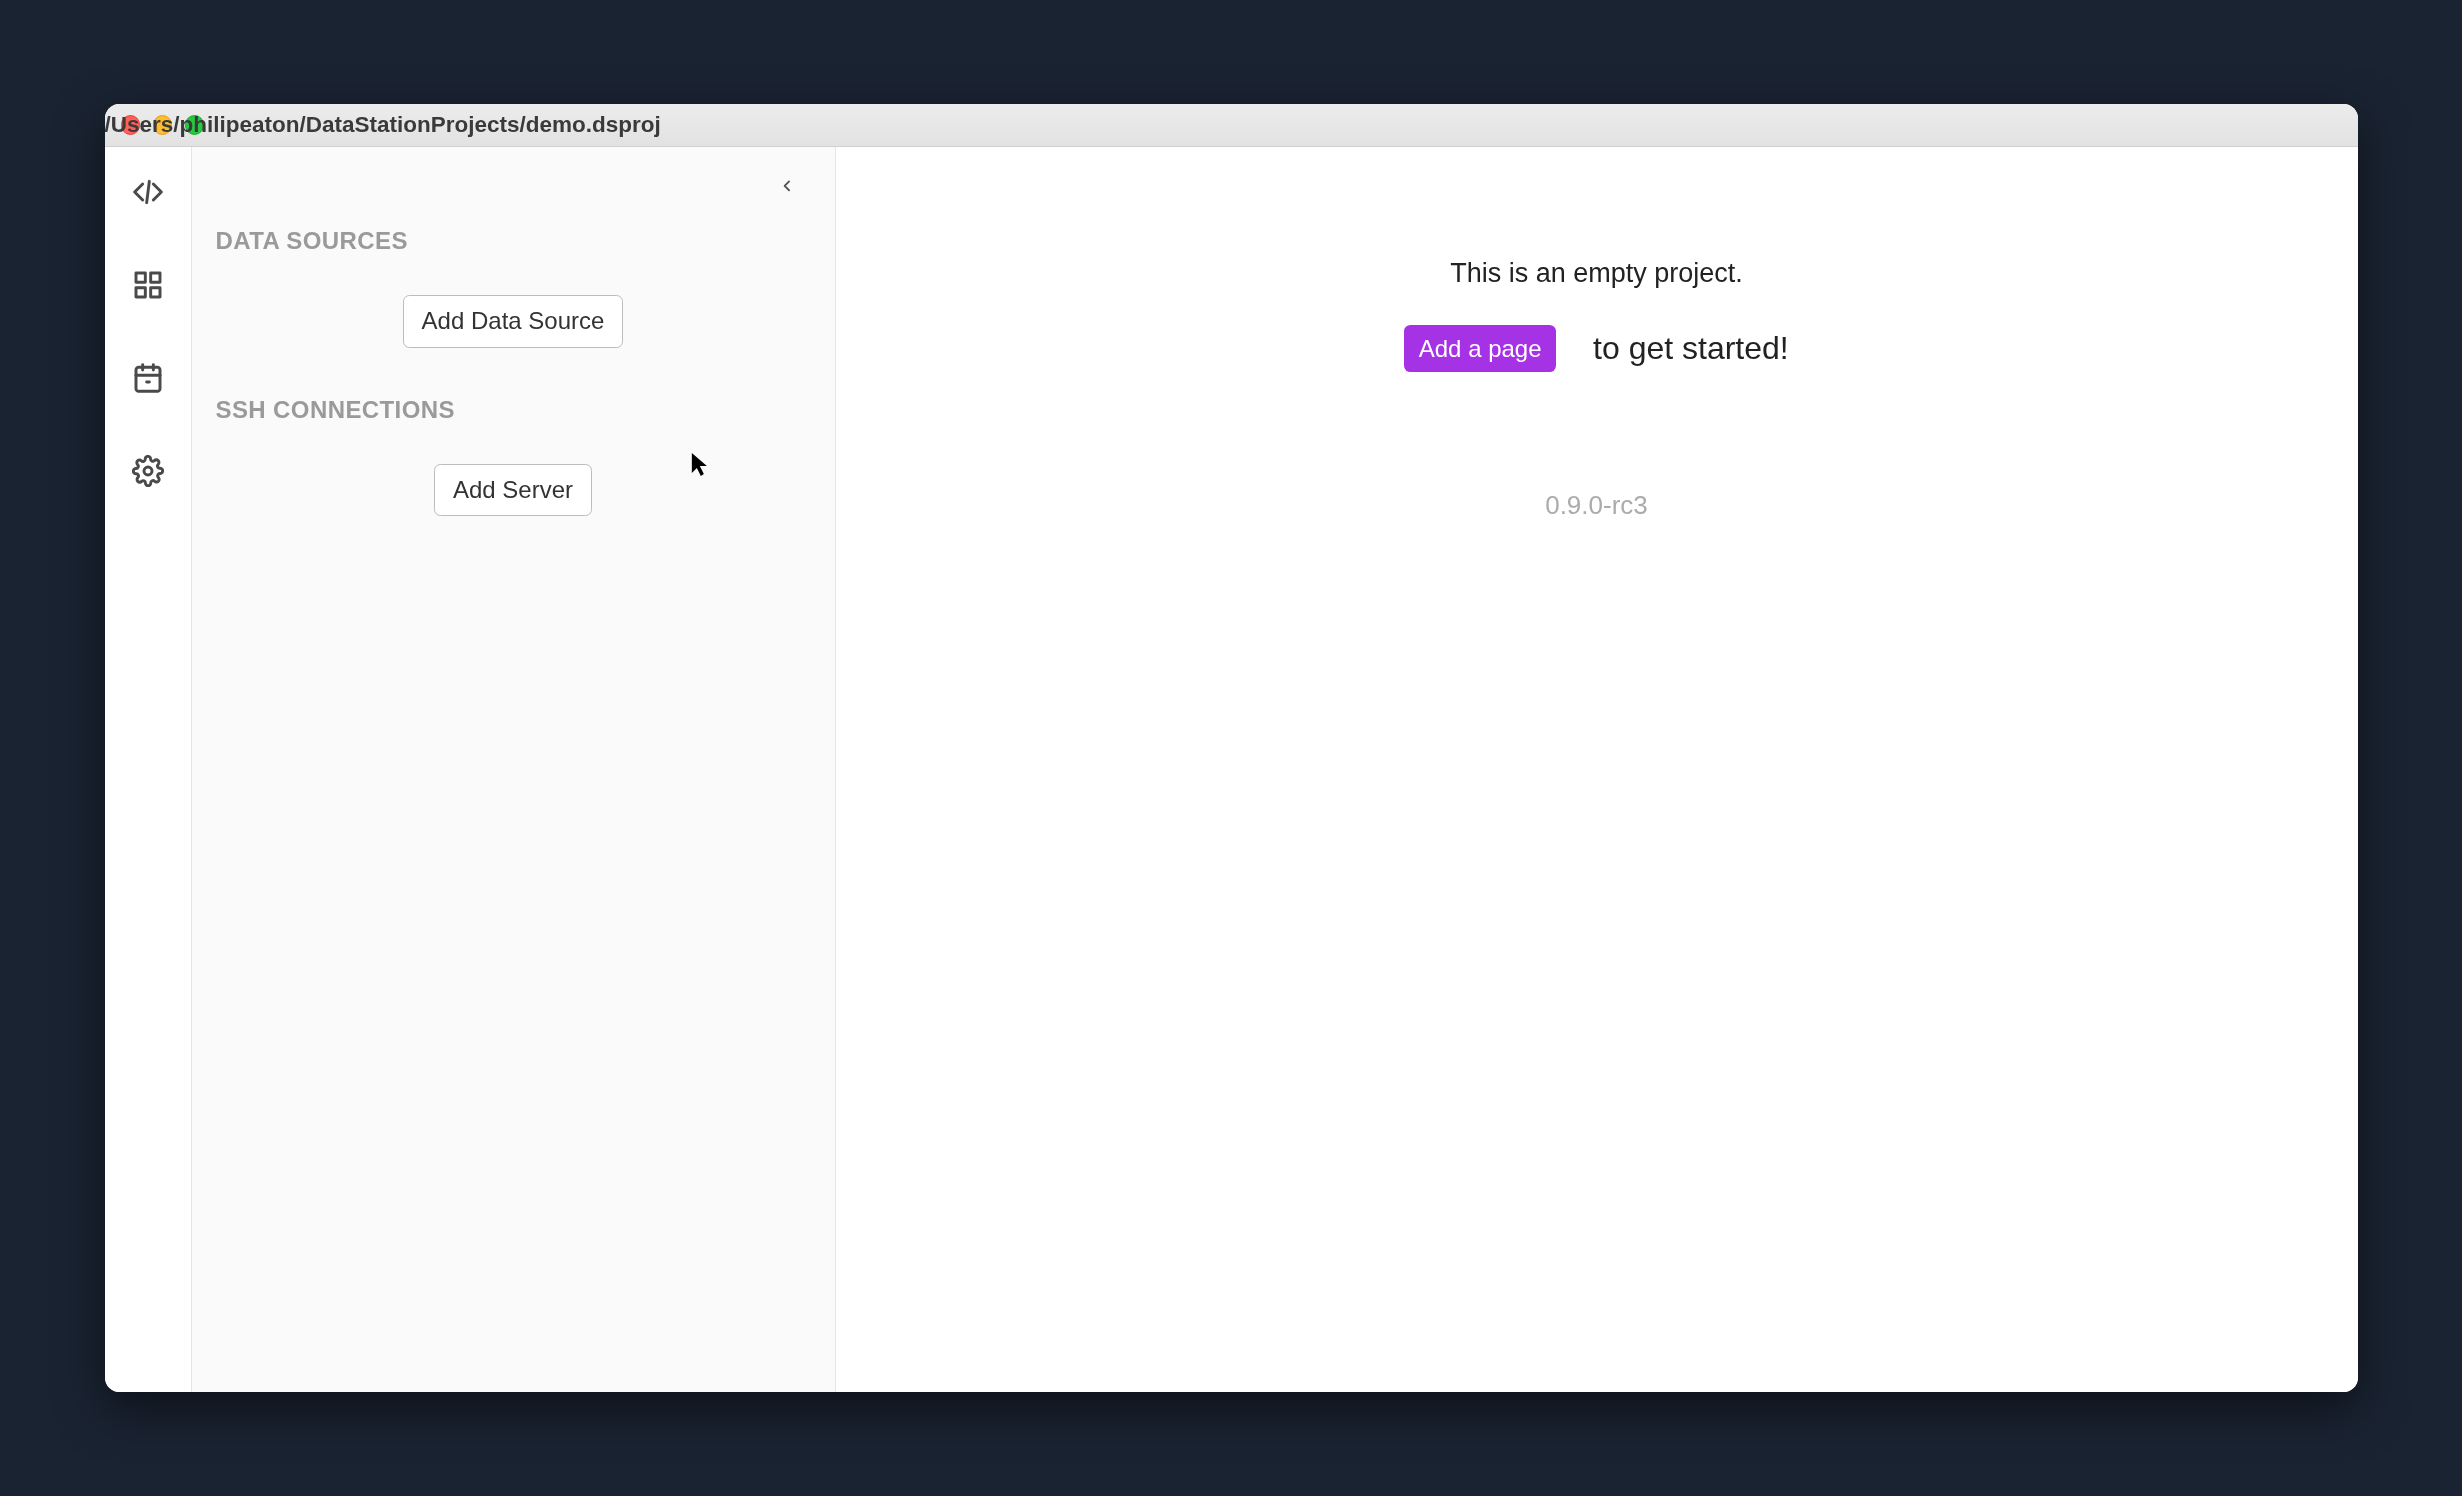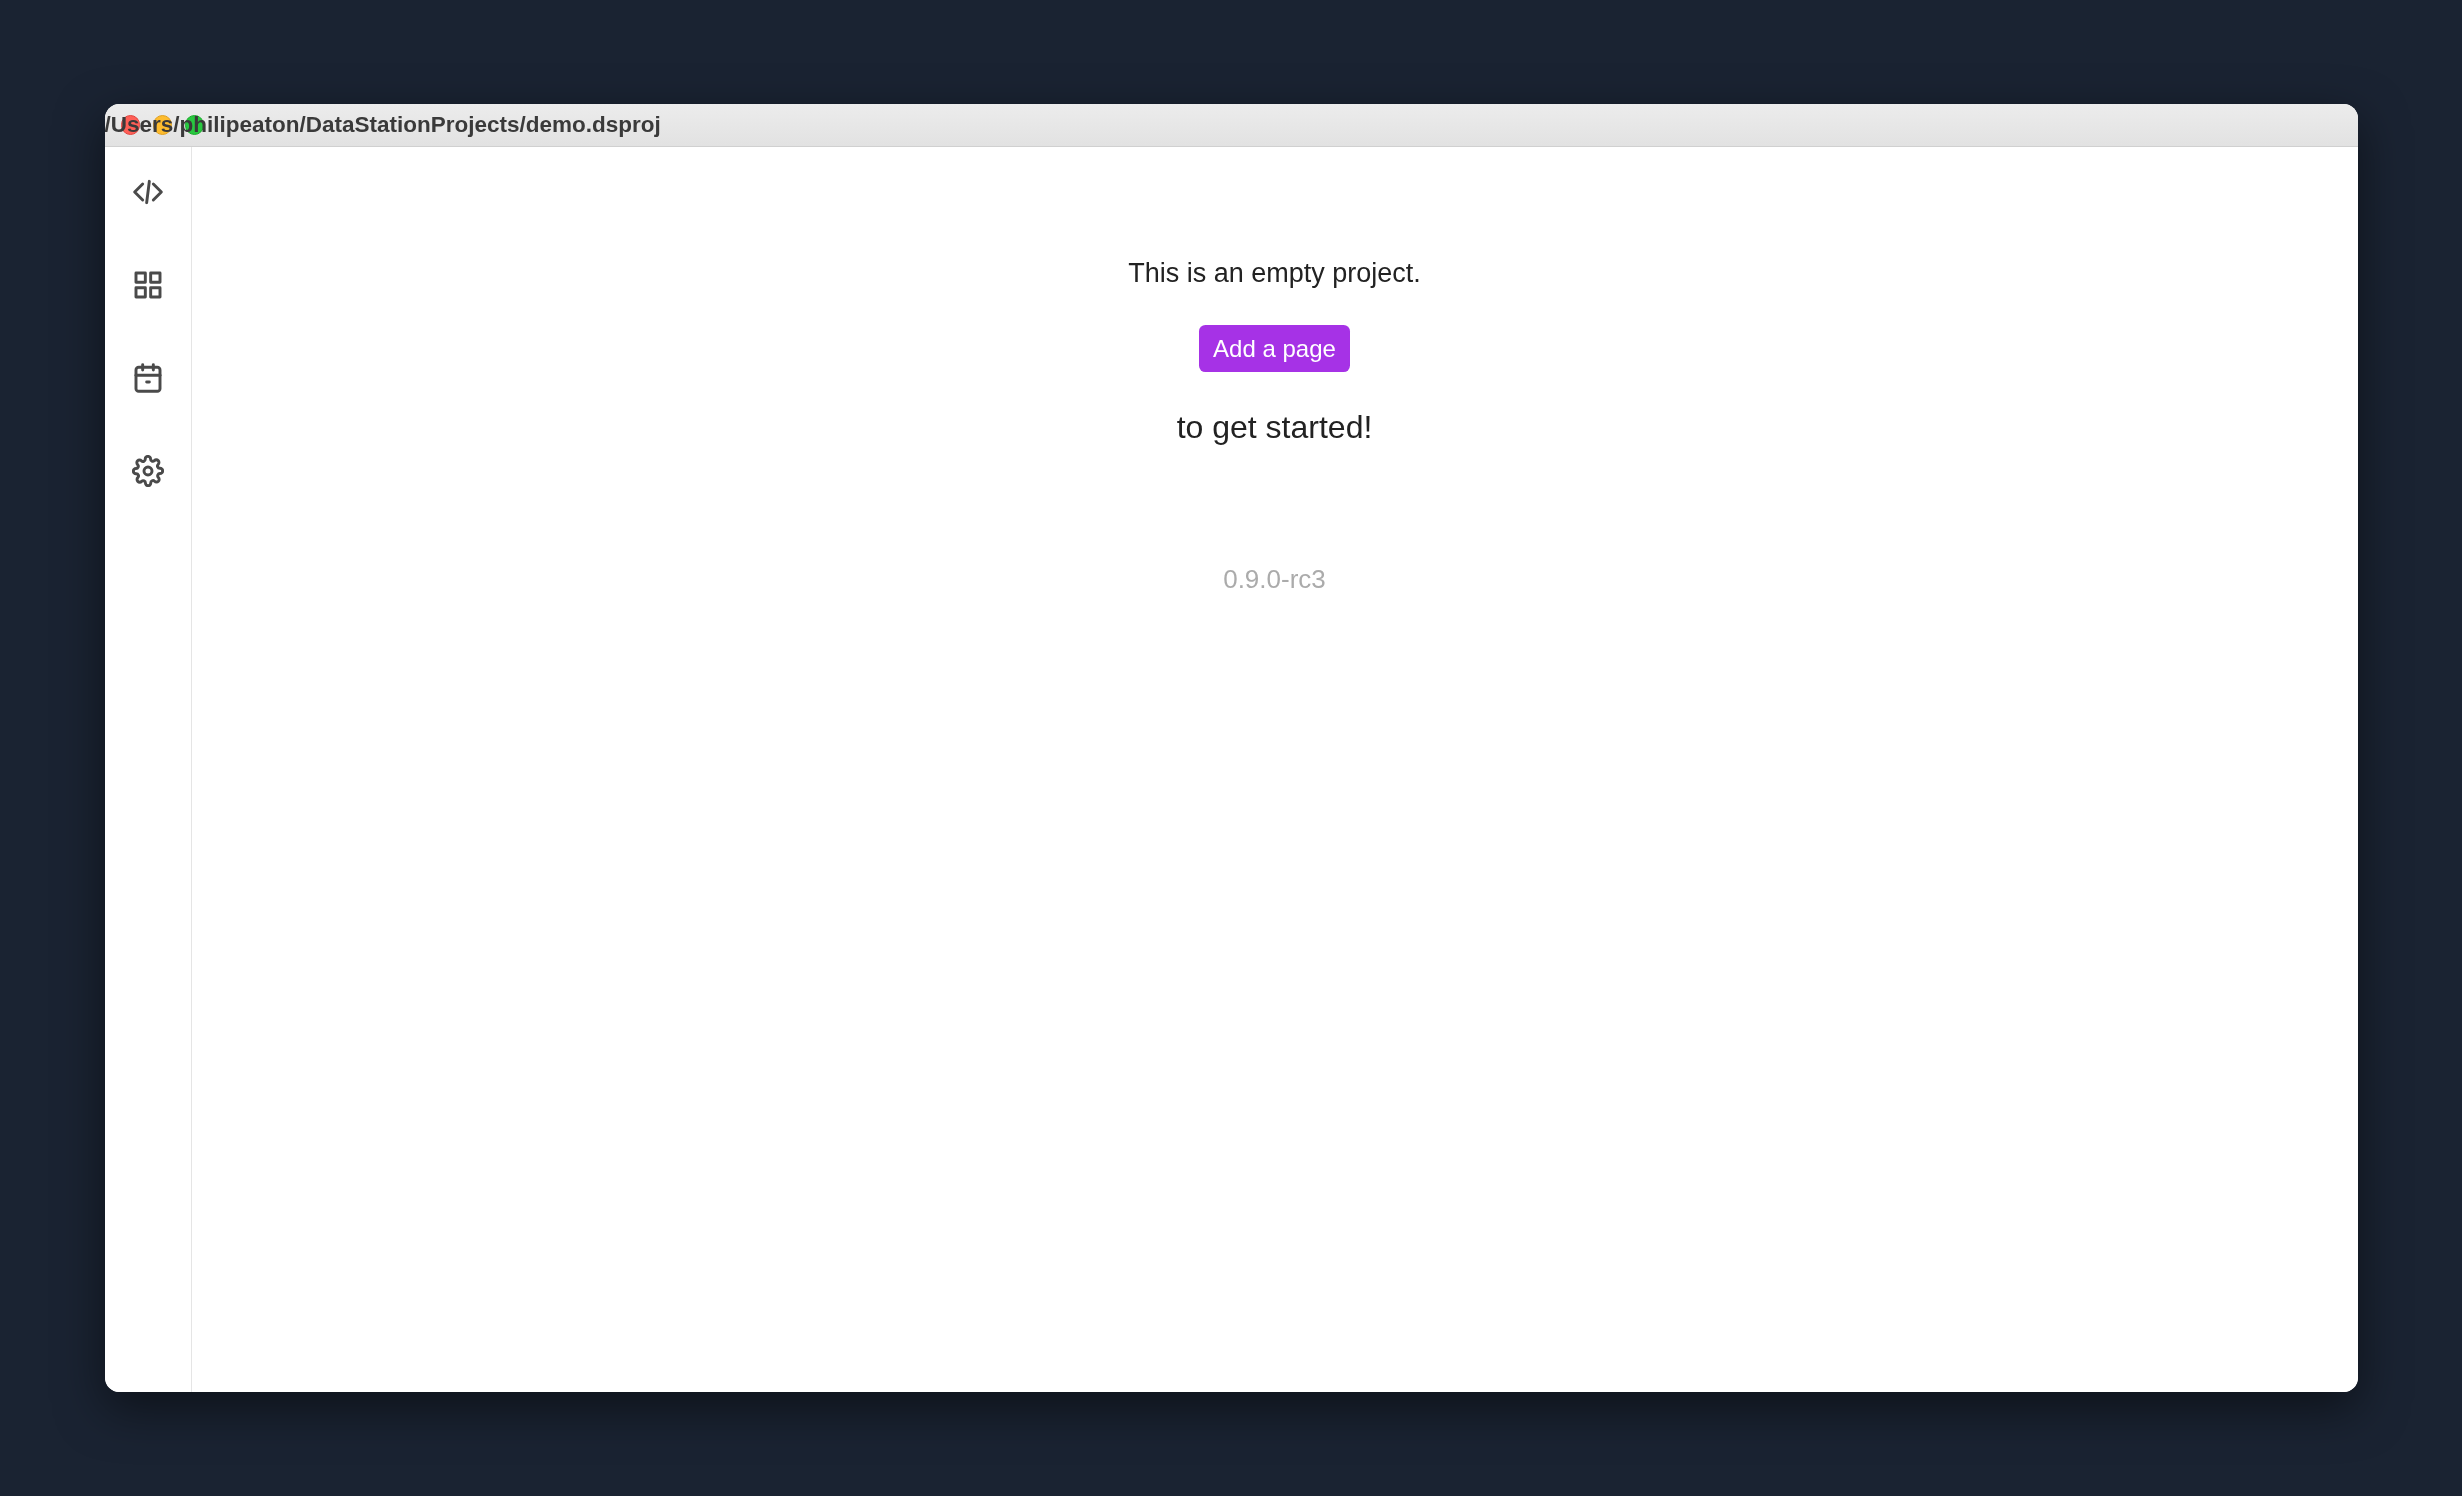--- a/index.html
+++ b/index.html
@@ -73,21 +73,21 @@
       display: block; margin: 0 auto 24px auto; padding: 11.3px 17.7px;
       font-size: 24px; color: #333; background: #fff;
       border: 0.8px solid #bcbcbc; border-radius: 6.4px; cursor: pointer;
     }
 
     .main {
       flex: 1; background: #fff; padding-top: 111px;
       display: flex; flex-direction: column; align-items: center;
     }
     .empty-msg { font-size: 27px; color: #222; margin-bottom: 36px; }
-    .cta-row { display: flex; align-items: center; gap: 37px; flex-direction: column; }
+    .cta-row { display: flex; align-items: center; gap: 37px; }
     .btn-primary {
       padding: 9.7px 14.5px; font-size: 24px; color: #fff;
       background: #a632e6; border: none; border-radius: 6.4px; cursor: pointer;
     }
     .cta-text { font-size: 32px; color: #222; }
     .version { margin-top: 118px; font-size: 26px; color: #ababab; }
 
     .cursor {
       position: absolute; top: 306px; left: 499px; width: 17.7px; height: 24px;
       pointer-events: none;
@@ -144,20 +144,41 @@
       <div class="rail-btn">
         <span>
           <svg viewBox="0 0 24 24" fill="none" stroke="currentColor" stroke-width="2.2" stroke-linecap="round" stroke-linejoin="round">
             <circle cx="12" cy="12" r="3"></circle>
             <path d="M19.4 15a1.65 1.65 0 0 0 .33 1.82l.06.06a2 2 0 1 1-2.83 2.83l-.06-.06a1.65 1.65 0 0 0-1.82-.33 1.65 1.65 0 0 0-1 1.51V21a2 2 0 0 1-4 0v-.09a1.65 1.65 0 0 0-1-1.51 1.65 1.65 0 0 0-1.82.33l-.06.06a2 2 0 1 1-2.83-2.83l.06-.06a1.65 1.65 0 0 0 .33-1.82 1.65 1.65 0 0 0-1.51-1H3a2 2 0 0 1 0-4h.09a1.65 1.65 0 0 0 1.51-1 1.65 1.65 0 0 0-.33-1.82l-.06-.06a2 2 0 1 1 2.83-2.83l.06.06a1.65 1.65 0 0 0 1.82.33h0a1.65 1.65 0 0 0 1-1.51V3a2 2 0 0 1 4 0v.09a1.65 1.65 0 0 0 1 1.51h0a1.65 1.65 0 0 0 1.82-.33l.06-.06a2 2 0 1 1 2.83 2.83l-.06.06a1.65 1.65 0 0 0-.33 1.82v0a1.65 1.65 0 0 0 1.51 1H21a2 2 0 0 1 0 4h-.09a1.65 1.65 0 0 0-1.51 1z"></path>
           </svg>
         </span>
       </div>
     </div>
 
+    <div class="sidebar">
+      <div class="collapse-btn">
+        <span>
+          <svg viewBox="0 0 24 24" fill="none" stroke="currentColor" stroke-width="2.5" stroke-linecap="round" stroke-linejoin="round">
+            <polyline points="15 18 9 12 15 6"></polyline>
+          </svg>
+        </span>
+      </div>
+
+      <div class="section-heading">Data Sources</div>
+      <button class="btn-outline">Add Data Source</button>
+
+      <div class="section-heading second">SSH Connections</div>
+      <button class="btn-outline">Add Server</button>
+
+      <div class="cursor">
+        <svg viewBox="0 0 16 24">
+            <path d="M0 0 L0 20 L5 15 L9 23 L12 21 L8 13 L15 13 Z" fill="#000"></path>
+          </svg>
+      </div>
+    </div>
 
     <div class="main">
       <div class="empty-msg">This is an empty project.</div>
       <div class="cta-row">
         <button class="btn-primary">Add a page</button>
         <span class="cta-text">to get started!</span>
       </div>
       <div class="version">0.9.0-rc3</div>
     </div>
 

